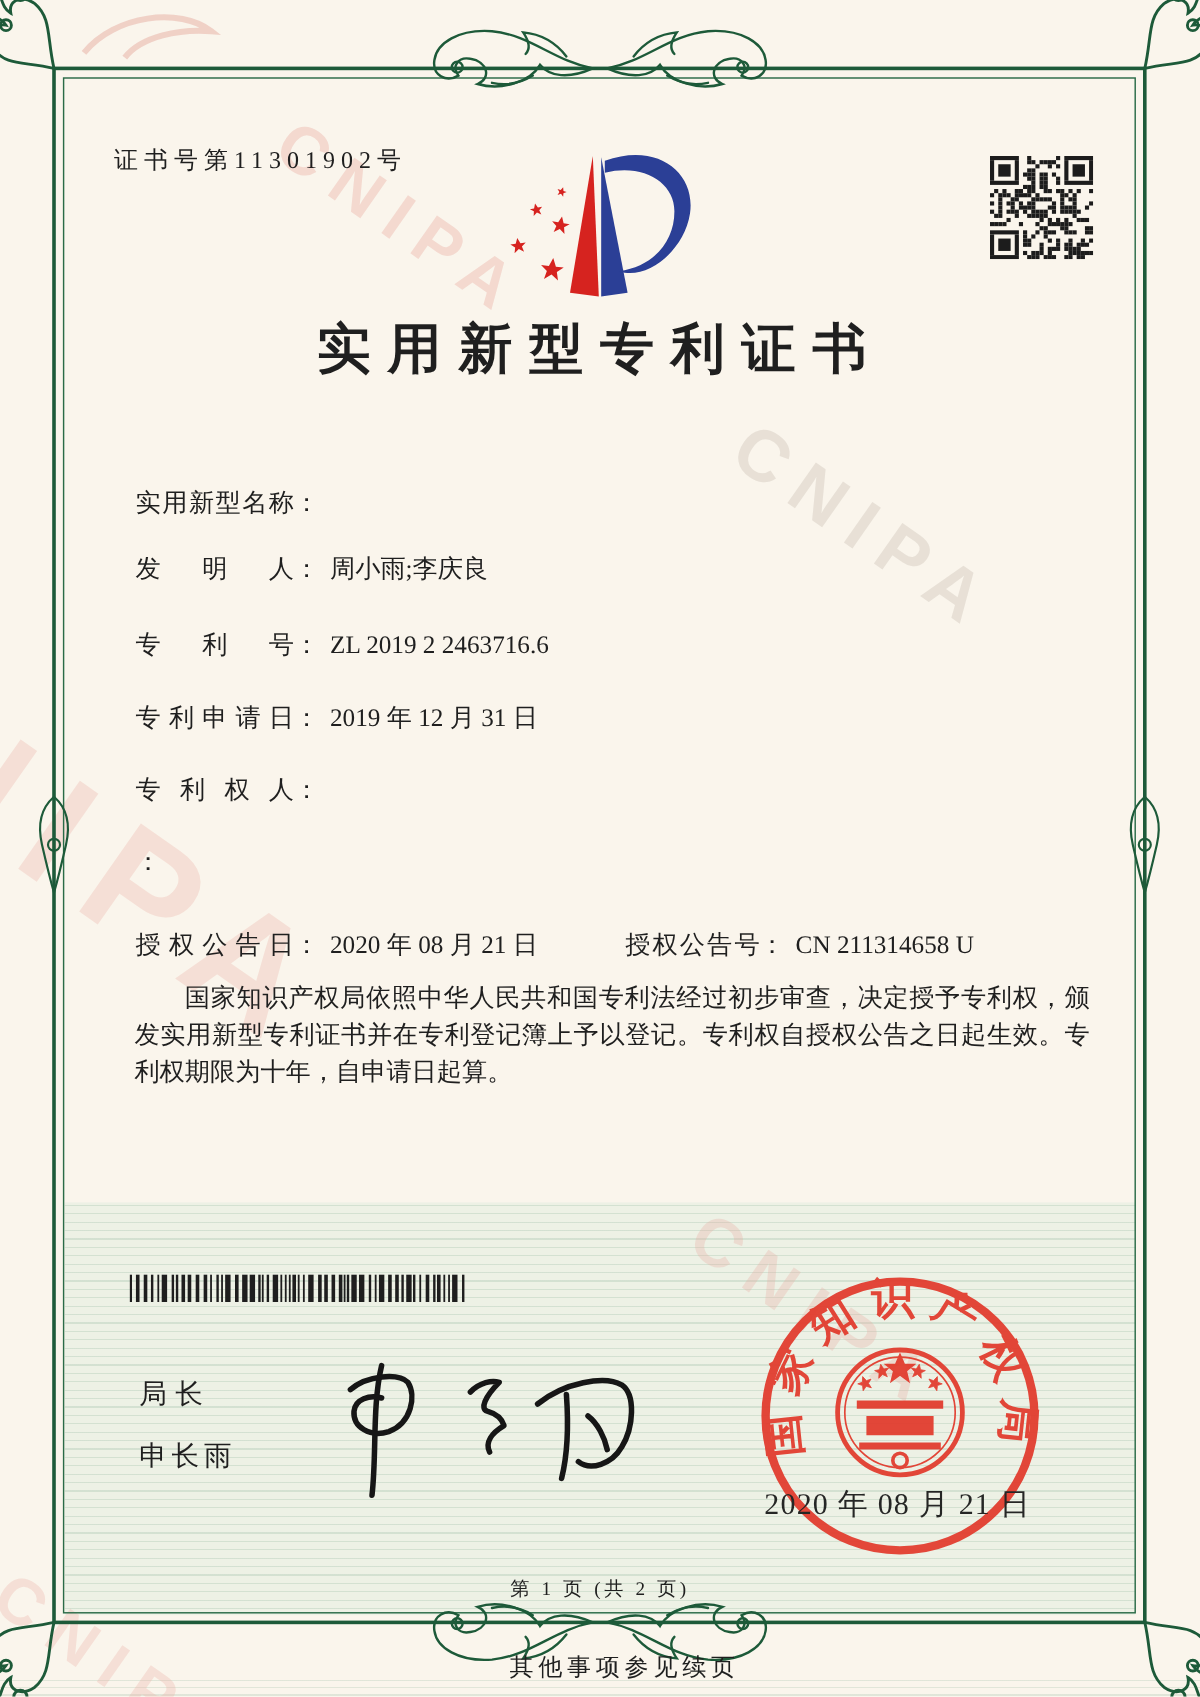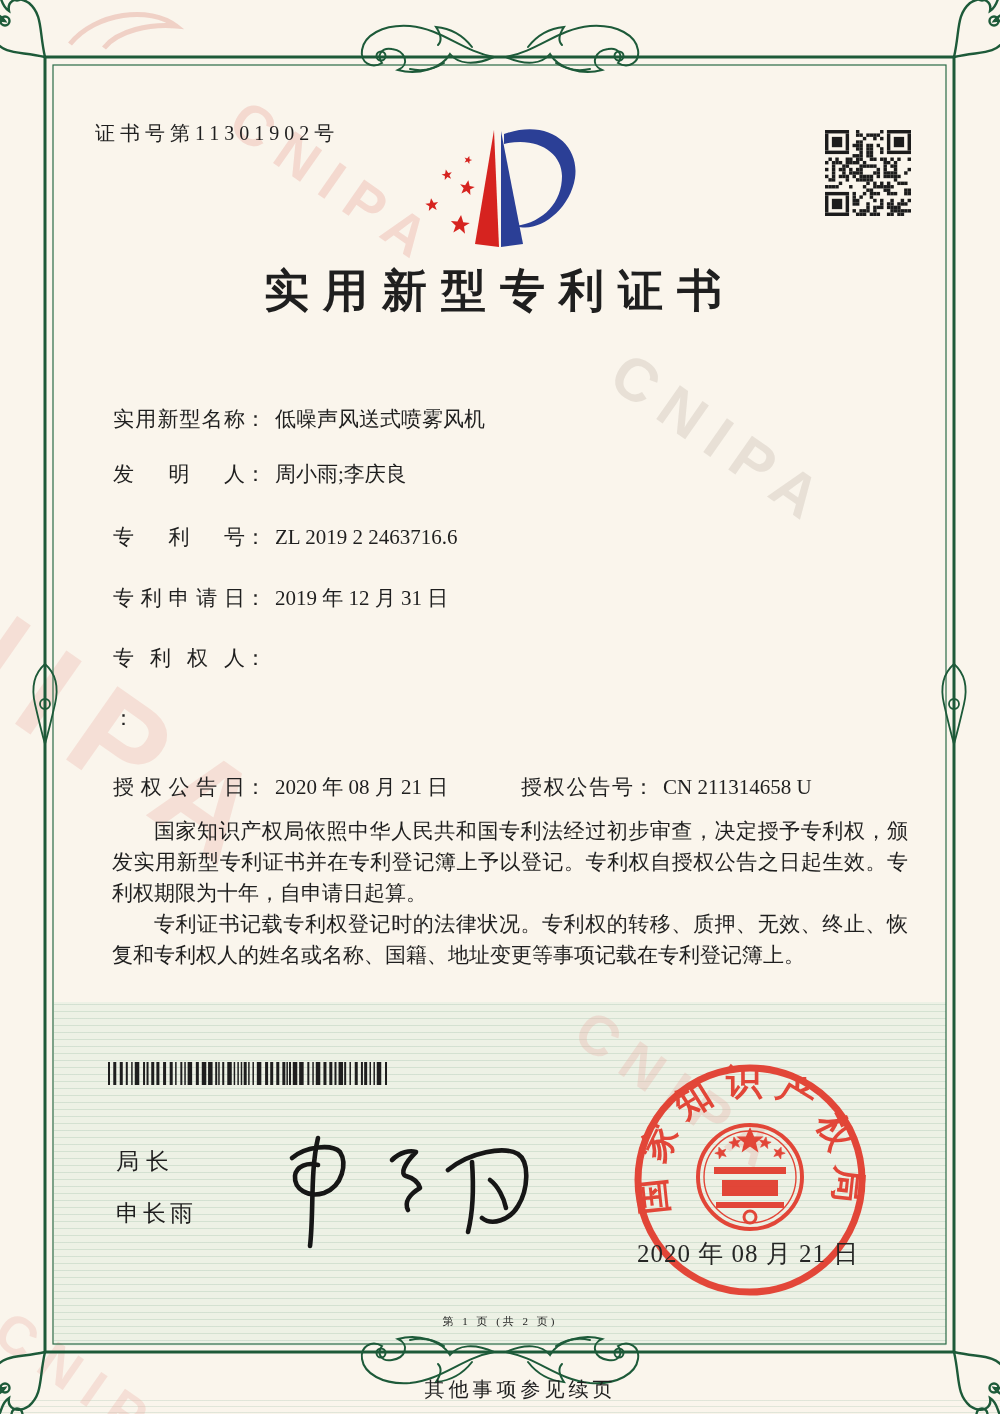--- a/index.html
+++ b/index.html
@@ -54,21 +54,21 @@
   .r7{top:772px;}
   .grant-num{margin-left:16px;display:flex;}
   .glabel{width:112px;display:inline-block;text-align:justify;text-align-last:justify;}
   .paras{position:absolute;z-index:4;left:112px;top:816px;width:796px;}
   .paras p{margin:0;font-size:21px;line-height:31px;text-align:justify;text-indent:2em;}
   .barcode-svg{position:absolute;z-index:4;left:108px;top:1062px;}
   .sig-title{position:absolute;z-index:4;left:116px;top:1146px;font-size:23px;letter-spacing:7px;}
   .sig-name{position:absolute;z-index:4;left:116px;top:1198px;font-size:23px;letter-spacing:4px;}
   .sig-svg{position:absolute;z-index:4;left:260px;top:1110px;}
   .seal-svg{position:absolute;z-index:5;left:625px;top:1055px;}
-  .page-info{position:absolute;z-index:4;left:0;right:0;top:1314px;text-align:center;font-size:11px;letter-spacing:3px;}
+  .page-info{position:absolute;z-index:4;left:0;right:0;top:1314px;text-align:center;font-size:16px;letter-spacing:3px;}
   .continuation{position:absolute;z-index:4;left:0;right:0;top:1376px;text-align:center;font-size:20px;letter-spacing:4px;padding-left:41px;}
 </style>
 </head>
 <body>
 
 <div class="waveband"></div>
 <div class="waveband-bottom"></div>
 
 <div class="watermark wm-topleft">CNIPA</div>
 <div class="watermark wm-midright">CNIPA</div>
@@ -355,21 +355,20 @@
     <rect x="65.36" y="82.56" width="3.44" height="3.44" fill="#1c1c1c"></rect>
     <rect x="72.24" y="82.56" width="3.44" height="3.44" fill="#1c1c1c"></rect>
     <rect x="75.67999999999999" y="82.56" width="3.44" height="3.44" fill="#1c1c1c"></rect>
   </svg>
 
 <div class="doc-title">实用新型专利证书</div>
 
 <div class="frow r1">
   <span class="flabel">实用新型名称</span>
     <span class="fcolon">：</span>
-    <span class="fvalue">低噪声风送式喷雾风机</span>
 </div>
 <div class="frow r2">
   <span class="flabel">发明人</span>
     <span class="fcolon">：</span>
     <span class="fvalue">周小雨;李庆良</span>
 </div>
 <div class="frow r3">
   <span class="flabel">专利号</span>
     <span class="fcolon">：</span>
     <span class="fvalue">ZL 2019 2 2463716.6</span>
@@ -392,21 +391,20 @@
     <span class="fvalue" style="width:230px">2020 年 08 月 21 日</span>
   <span class="grant-num">
     <span class="glabel">授权公告号</span>
       <span class="fcolon">：</span>
       <span class="fvalue">CN 211314658 U</span>
   </span>
 </div>
 
 <div class="paras">
   <p>国家知识产权局依照中华人民共和国专利法经过初步审查，决定授予专利权，颁发实用新型专利证书并在专利登记簿上予以登记。专利权自授权公告之日起生效。专利权期限为十年，自申请日起算。</p>
-  <p>专利证书记载专利权登记时的法律状况。专利权的转移、质押、无效、终止、恢复和专利权人的姓名或名称、国籍、地址变更等事项记载在专利登记簿上。</p>
 </div>
 
 <svg id="bc-svg" class="barcode-svg" width="282" height="23" viewBox="0 0 282 23">
     <rect x="0" y="0" width="2" height="23" fill="#1e1e1e"></rect>
     <rect x="5.27519416809082" y="0" width="3" height="23" fill="#1e1e1e"></rect>
     <rect x="11.770126342773438" y="0" width="3" height="23" fill="#1e1e1e"></rect>
     <rect x="17.788721084594727" y="0" width="2" height="23" fill="#1e1e1e"></rect>
     <rect x="23.164932250976562" y="0" width="1.5" height="23" fill="#1e1e1e"></rect>
     <rect x="26.760789960622787" y="0" width="4.5" height="23" fill="#1e1e1e"></rect>
     <rect x="35.05212411284447" y="0" width="2" height="23" fill="#1e1e1e"></rect>

